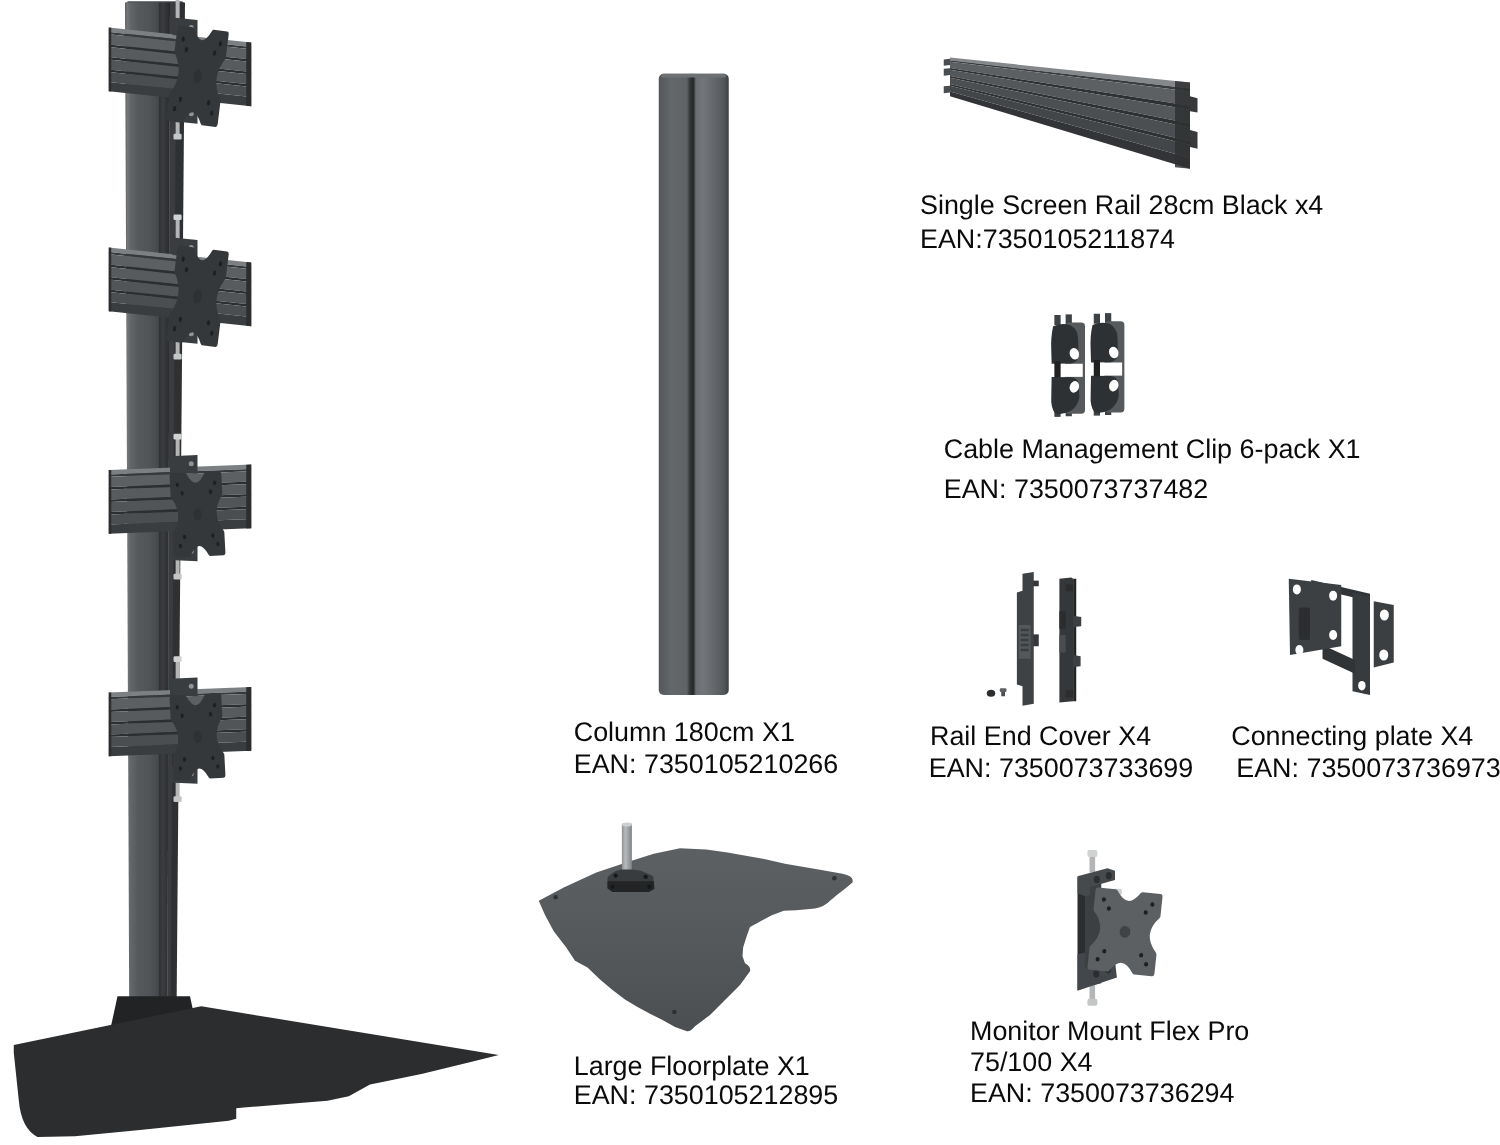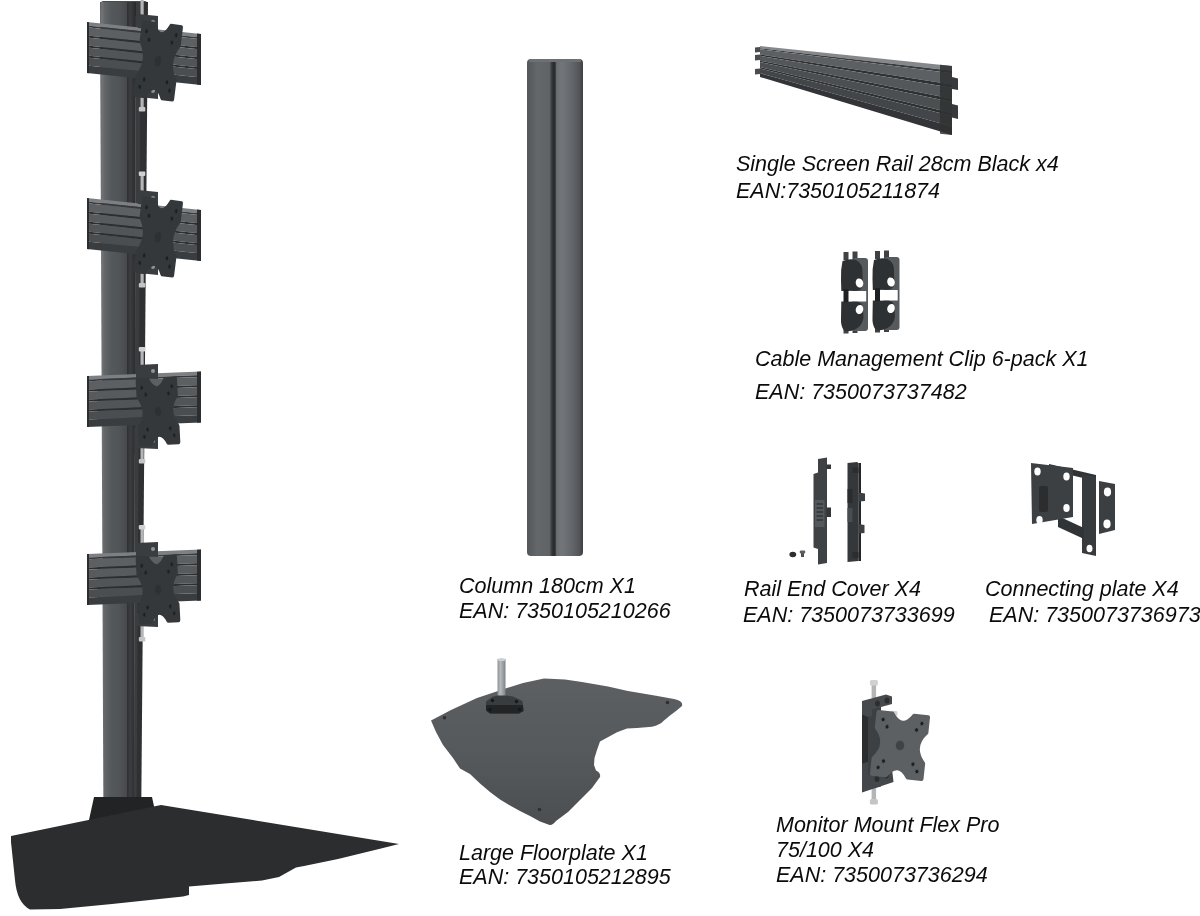--- a/index.html
+++ b/index.html
@@ -1,16 +1,16 @@
 <!DOCTYPE html>
 <html><head>
 <meta charset="utf-8">
 <style>
 html,body{margin:0;padding:0;background:#ffffff;}
-#c{position:relative;width:1200px;height:916px;overflow:hidden;font-style:italic;}
+#c{position:relative;width:1200px;height:916px;overflow:hidden;}
 svg{position:absolute;top:0;left:0;display:block;}
 text{font-family:"Liberation Sans",sans-serif;font-size:21.5px;fill:#0b0b0c;}
 </style>
 </head>
 <body>
 <div id="c">
 <svg width="1200" height="916" viewBox="0 0 1200 916">
 <defs>
 <linearGradient id="colg" x1="0" y1="0" x2="1" y2="0">
 <stop offset="0" stop-color="#595c5f"></stop>

